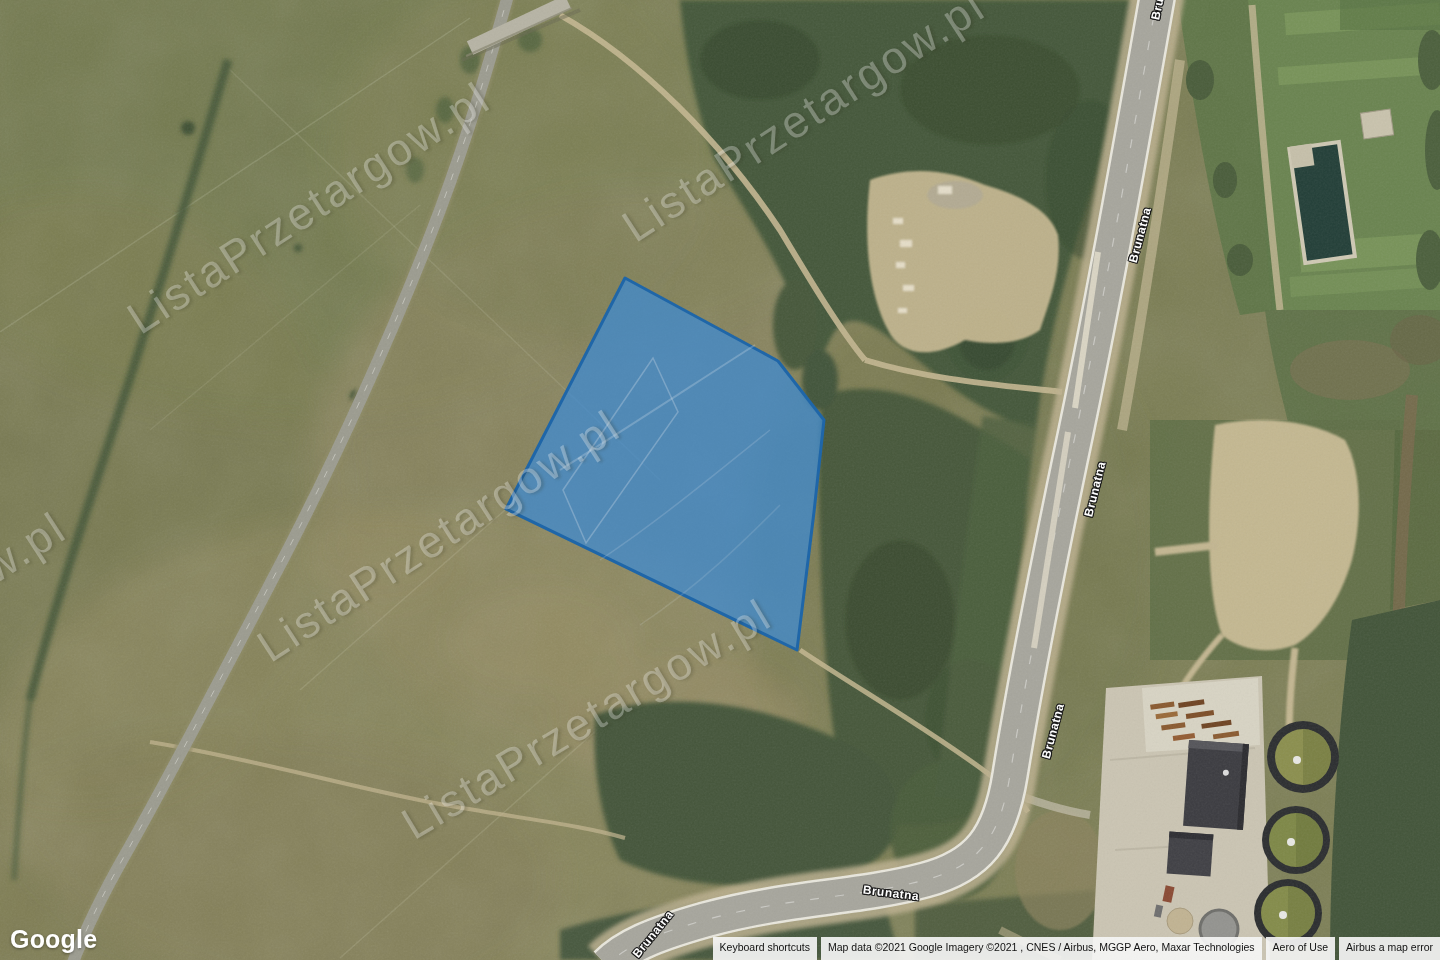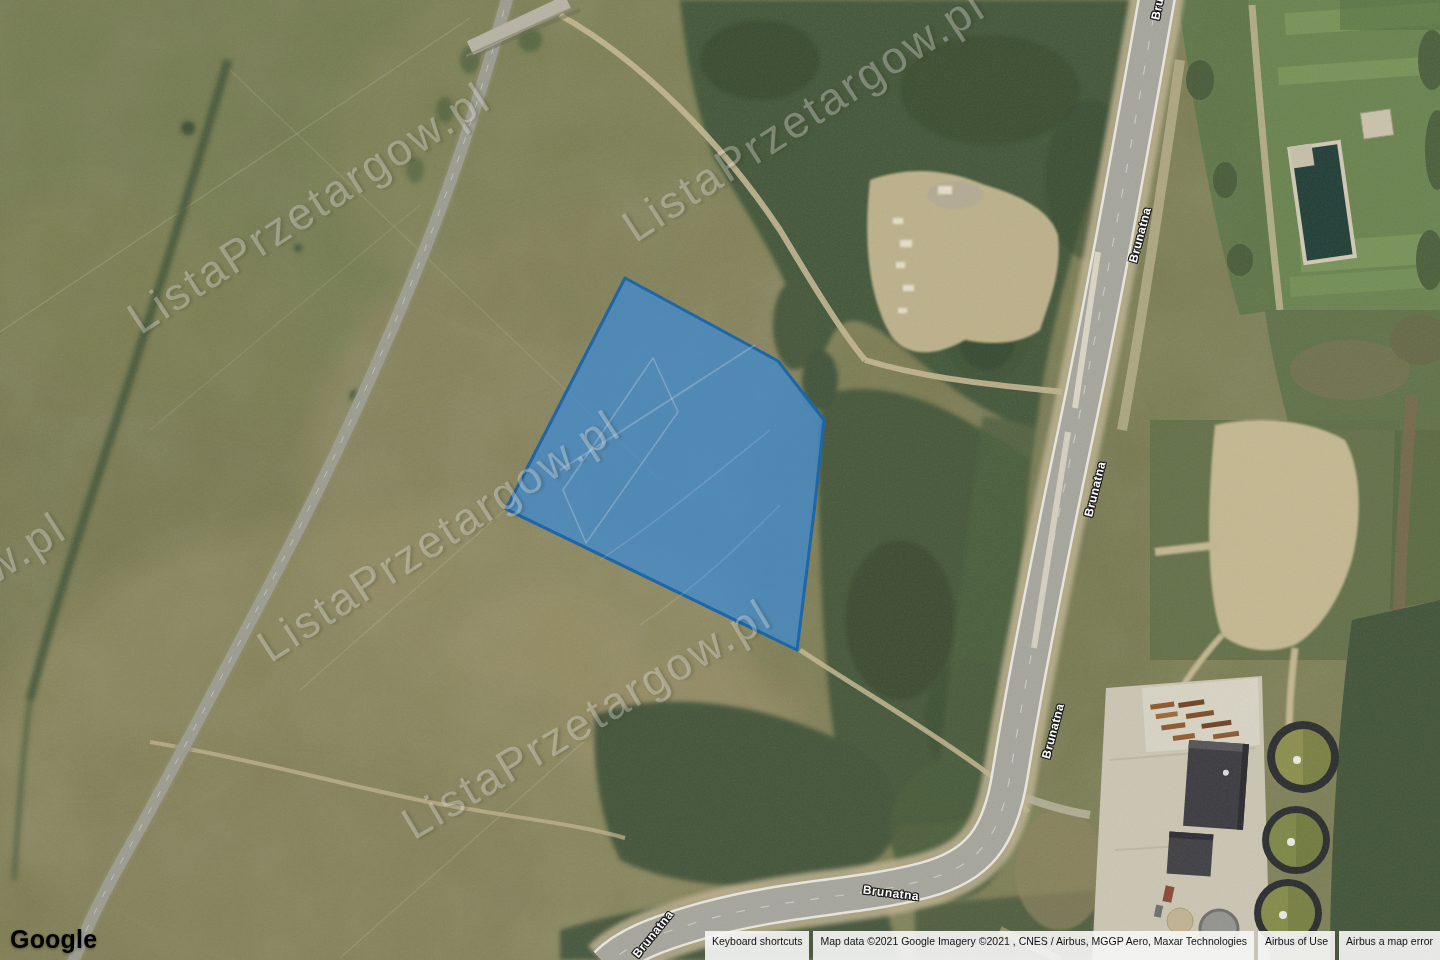--- a/index.html
+++ b/index.html
@@ -10,24 +10,24 @@
   .wm{position:absolute;font:400 45px "Liberation Sans",sans-serif;letter-spacing:3px;
       color:rgba(255,255,255,.30);white-space:nowrap;line-height:45px;
       transform-origin:left center;transform:rotate(-33deg);
       text-shadow:2px 2px 3px rgba(45,45,25,.20);pointer-events:none;}
   
   .road-label{position:absolute;font:700 12px "Liberation Sans",sans-serif;color:#fff;
       letter-spacing:.5px;white-space:nowrap;transform-origin:center;
       text-shadow:-1px -1px 0 #1b1b1b,1px -1px 0 #1b1b1b,-1px 1px 0 #1b1b1b,1px 1px 0 #1b1b1b,
                   0 -1px 0 #1b1b1b,0 1px 0 #1b1b1b,-1px 0 0 #1b1b1b,1px 0 0 #1b1b1b;}
   .glogo{position:absolute;left:10px;top:925px;font:700 25px "Liberation Sans",sans-serif;
-      color:#000000;letter-spacing:.2px;text-shadow:0 1px 3px rgba(0,0,0,.4);cursor:pointer;}
+      color:#ffffff;letter-spacing:.2px;text-shadow:0 1px 3px rgba(0,0,0,.4);cursor:pointer;}
   .attr-bar{position:absolute;right:0;bottom:0;display:flex;gap:4px;align-items:stretch;
       font:10.5px "Liberation Sans",sans-serif;color:#111;}
-  .attr-seg{background:rgba(245,245,245,.92);padding:4px 7px 13px;white-space:nowrap;}
+  .attr-seg{background:rgba(245,245,245,.92);padding:4px 7px 7px;white-space:nowrap;}
   .attr-seg.link{cursor:pointer;}
 </style>
 </head>
 <body>
 
 <div class="stage">
 
 <svg width="1440" height="960" viewBox="0 0 1440 960">
   <defs>
     <filter id="b1">
@@ -265,17 +265,17 @@
 <div class="road-label" style="left:1053px;top:731px;transform:translate(-50%,-50%) rotate(-75deg);">Brunatna</div>
 <div class="road-label" style="left:891px;top:893px;transform:translate(-50%,-50%) rotate(7deg);">Brunatna</div>
 <div class="road-label" style="left:653px;top:934px;transform:translate(-50%,-50%) rotate(-51deg);">Brunatna</div>
 <div class="road-label" style="left:1161px;top:-8px;transform:translate(-50%,-50%) rotate(-78deg);">Brunatna</div>
 
 <div class="glogo">Google</div>
 
 <div class="attr-bar">
   <div class="attr-seg link">Keyboard shortcuts</div>
   <div class="attr-seg">Map data ©2021 Google Imagery ©2021 , CNES / Airbus, MGGP Aero, Maxar Technologies</div>
-  <div class="attr-seg link">Airbus of Use</div>
+  <div class="attr-seg link">Aero of Use</div>
   <div class="attr-seg link">Airbus a map error</div>
 </div>
 
 </div>
 
 </body></html>

